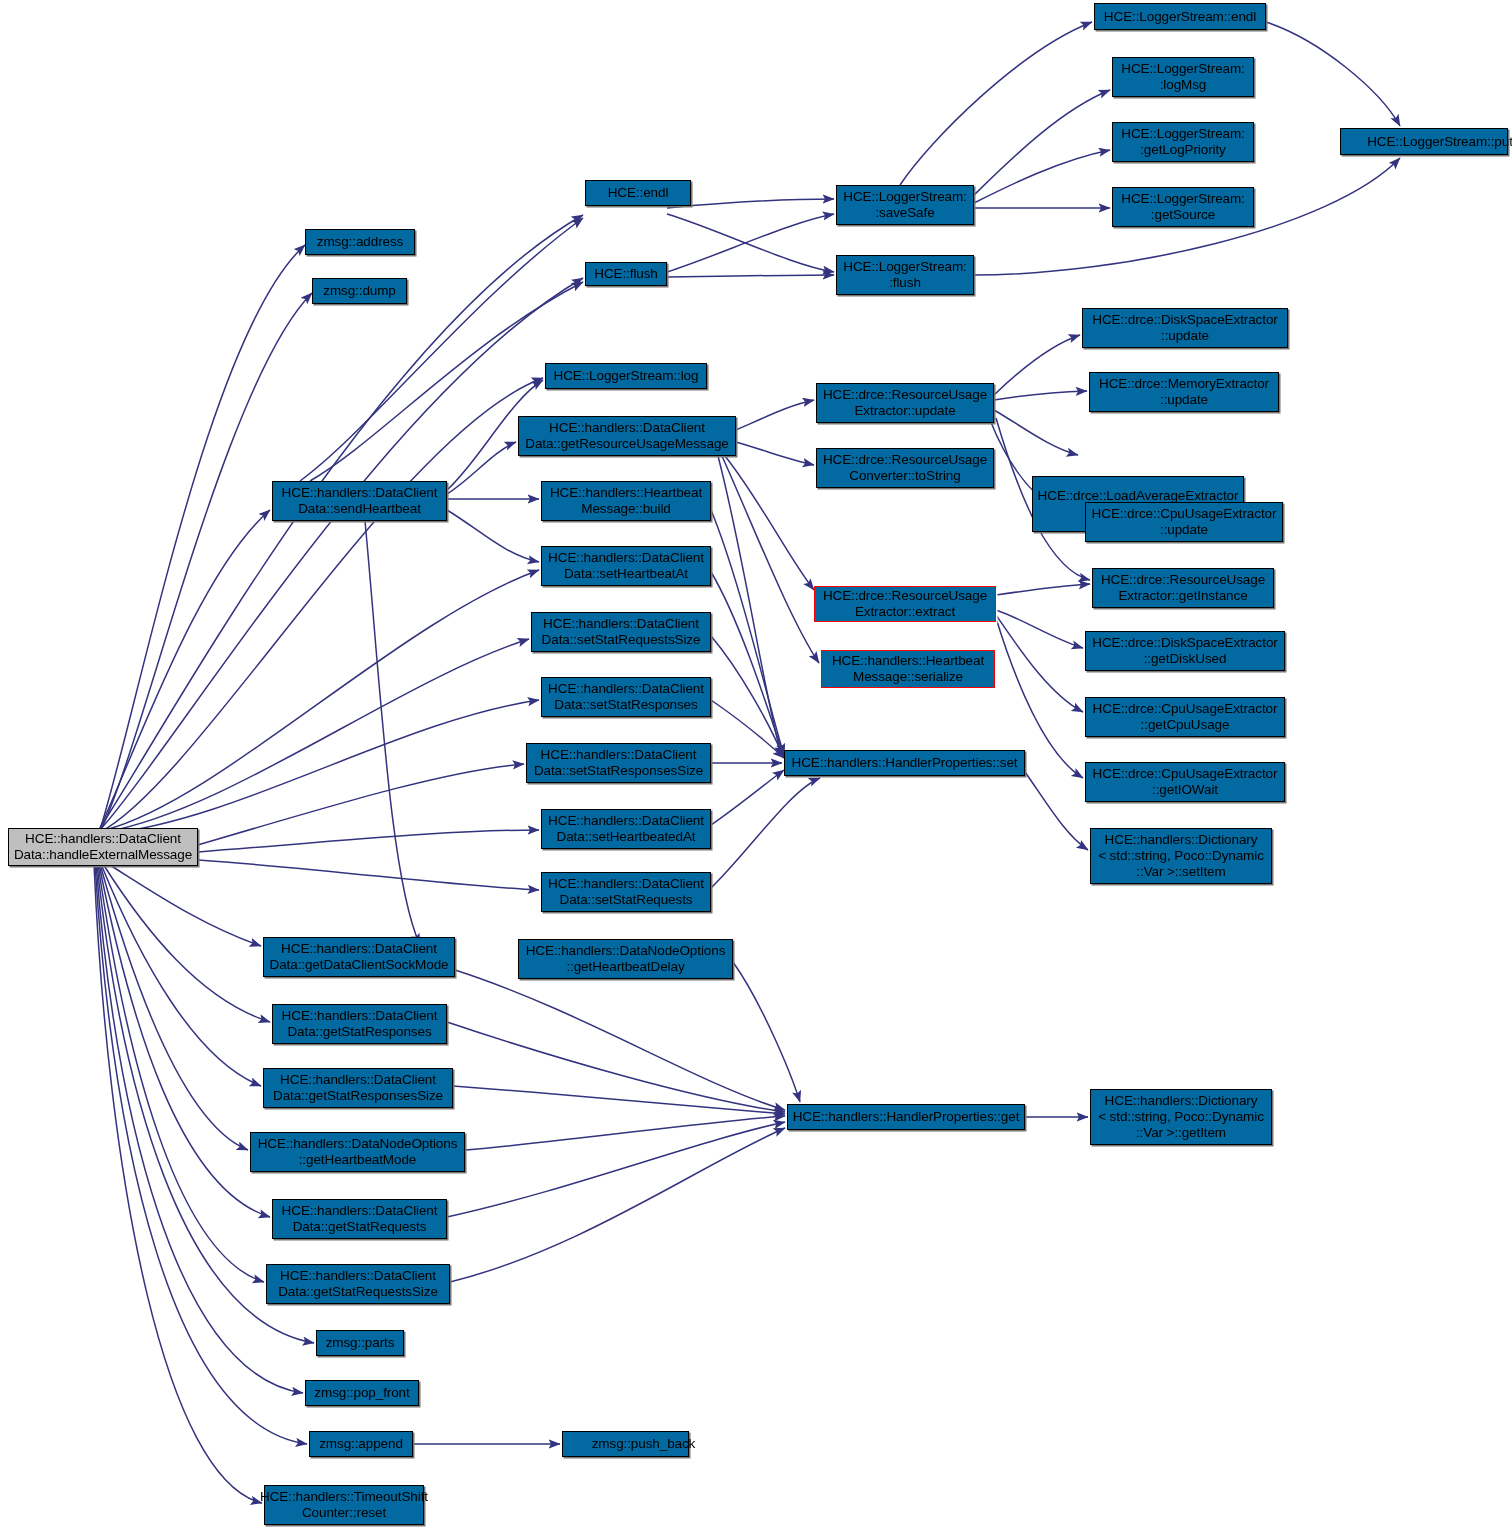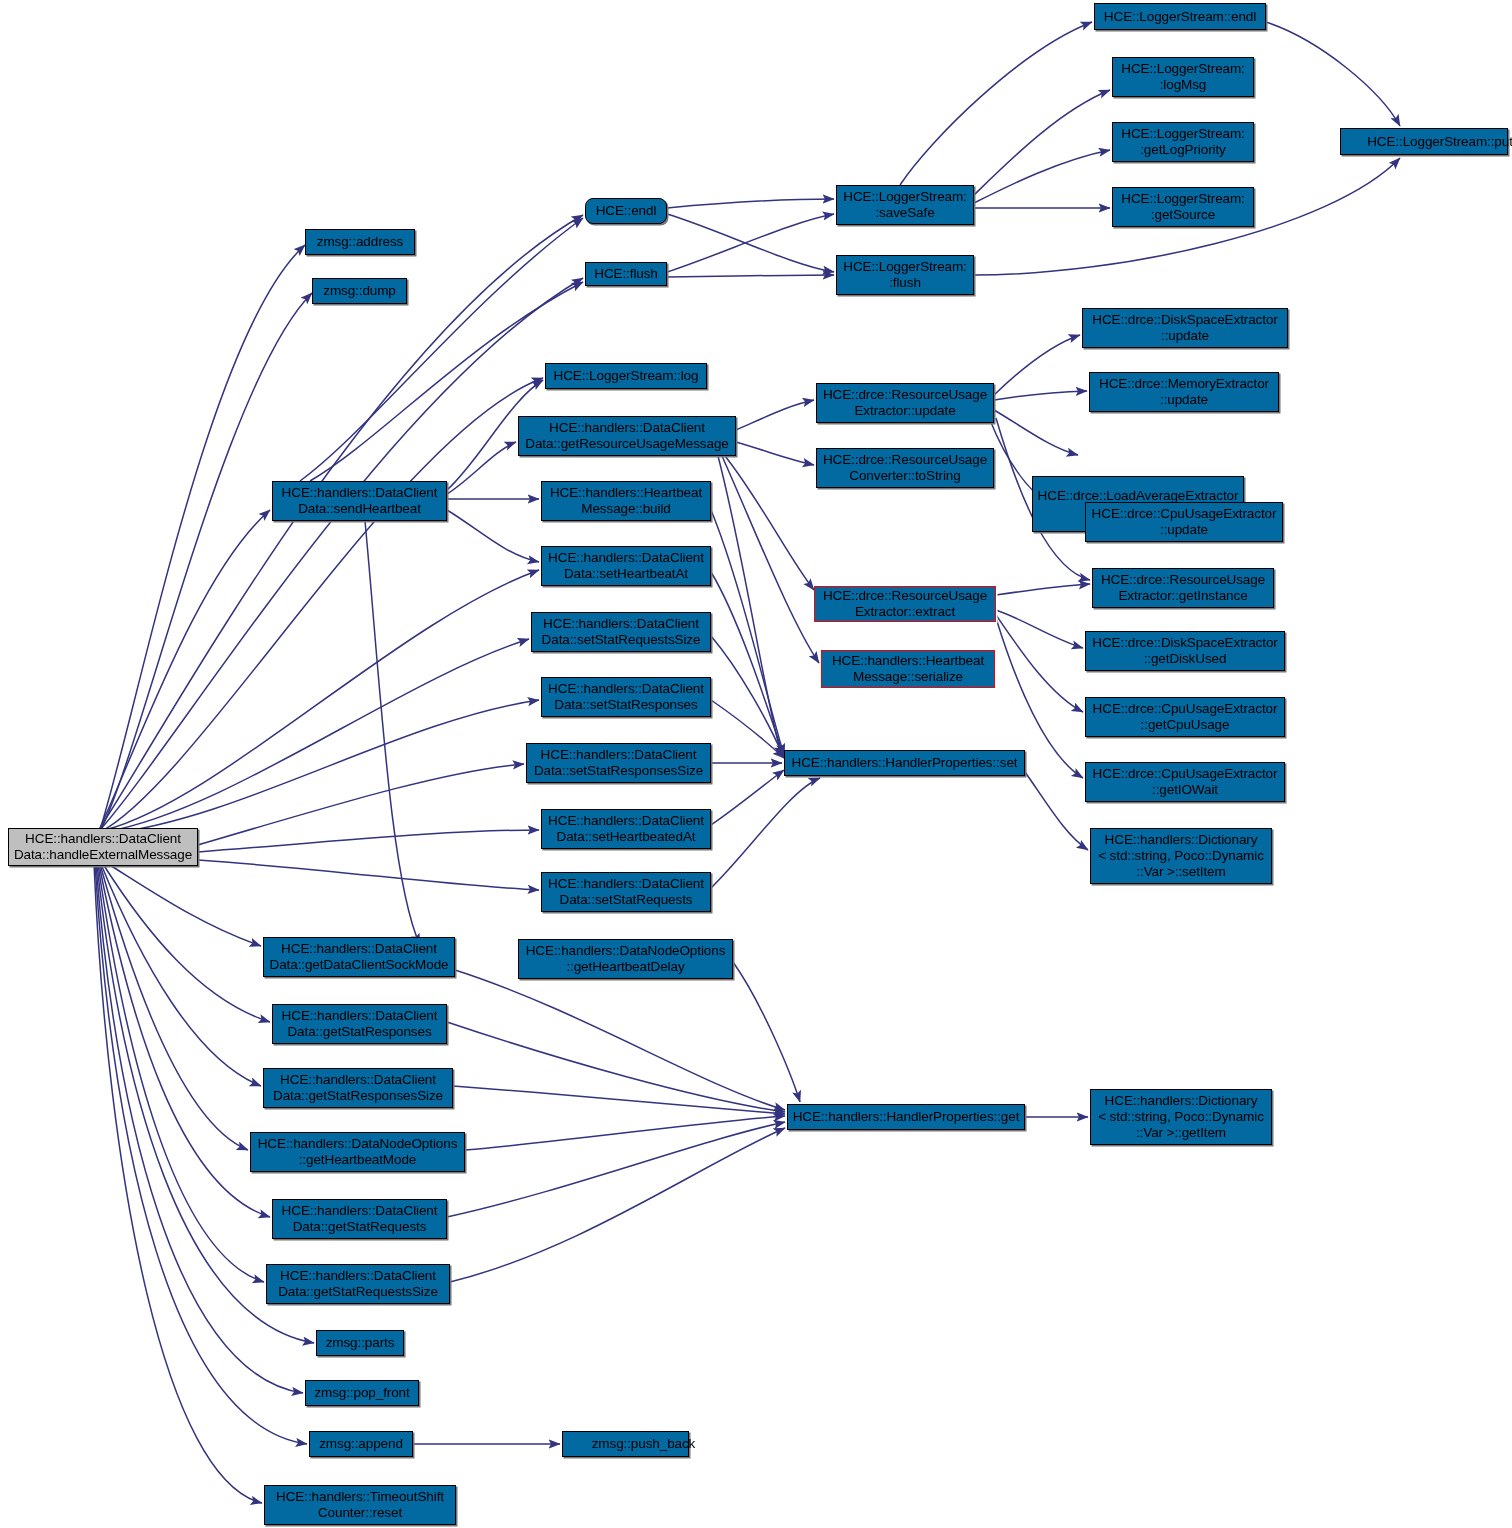--- a/index.html
+++ b/index.html
@@ -133,21 +133,21 @@
         <path d="M 733 962 C 760 1000 790 1070 800 1102" marker-end="url(#ah)"></path>
         <path d="M 1025 1117 C 1050 1117 1070 1117 1088 1117" marker-end="url(#ah)"></path>
         <path d="M 413 1444 L 560 1444" marker-end="url(#ah)"></path>
       </g>
   </svg>
   <div id="node-layer">
       <div class="node current" style="left: 8px; top: 828px; width: 190px; height: 38px;"><div>HCE::handlers::DataClient
 Data::handleExternalMessage</div></div>
       <div class="node plain" style="left: 305px; top: 229px; width: 110px; height: 26px;"><div>zmsg::address</div></div>
       <div class="node plain" style="left: 312px; top: 278px; width: 95px; height: 26px;"><div>zmsg::dump</div></div>
-      <div class="node plain" style="left: 585px; top: 198px; width: 82px; height: 26px; border-radius: 8px;"><div>HCE::endl</div></div>
+      <div class="node plain" style="left: 585px; top: 180px; width: 106px; height: 26px;"><div>HCE::endl</div></div>
       <div class="node plain" style="left: 585px; top: 262px; width: 82px; height: 24px;"><div>HCE::flush</div></div>
       <div class="node plain" style="left: 836px; top: 185px; width: 138px; height: 40px;"><div>HCE::LoggerStream:
 :saveSafe</div></div>
       <div class="node plain" style="left: 836px; top: 255px; width: 138px; height: 40px;"><div>HCE::LoggerStream:
 :flush</div></div>
       <div class="node plain" style="left: 1094px; top: 3px; width: 172px; height: 27px;"><div>HCE::LoggerStream::endl</div></div>
       <div class="node plain" style="left: 1112px; top: 57px; width: 142px; height: 40px;"><div>HCE::LoggerStream:
 :logMsg</div></div>
       <div class="node plain" style="left: 1112px; top: 122px; width: 142px; height: 40px;"><div>HCE::LoggerStream:
 :getLogPriority</div></div>
@@ -184,21 +184,21 @@
       <div class="node plain" style="left: 250px; top: 1132px; width: 215px; height: 40px;"><div>HCE::handlers::DataNodeOptions
 ::getHeartbeatMode</div></div>
       <div class="node plain" style="left: 272px; top: 1199px; width: 175px; height: 40px;"><div>HCE::handlers::DataClient
 Data::getStatRequests</div></div>
       <div class="node plain" style="left: 266px; top: 1264px; width: 184px; height: 40px;"><div>HCE::handlers::DataClient
 Data::getStatRequestsSize</div></div>
       <div class="node plain" style="left: 316px; top: 1330px; width: 88px; height: 26px;"><div>zmsg::parts</div></div>
       <div class="node plain" style="left: 305px; top: 1380px; width: 114px; height: 26px;"><div>zmsg::pop_front</div></div>
       <div class="node plain" style="left: 309px; top: 1431px; width: 104px; height: 26px;"><div>zmsg::append</div></div>
       <div class="node plain" style="left: 562px; top: 1431px; width: 127px; height: 26px; padding-left: 36px;"><div>zmsg::push_back</div></div>
-      <div class="node plain" style="left: 264px; top: 1485px; width: 192px; height: 40px;"><div>HCE::handlers::TimeoutShift
+      <div class="node plain" style="left: 264px; top: 1485px; width: 160px; height: 40px;"><div>HCE::handlers::TimeoutShift
 Counter::reset</div></div>
       <div class="node plain" style="left: 816px; top: 383px; width: 178px; height: 40px;"><div>HCE::drce::ResourceUsage
 Extractor::update</div></div>
       <div class="node plain" style="left: 816px; top: 448px; width: 178px; height: 40px;"><div>HCE::drce::ResourceUsage
 Converter::toString</div></div>
       <div class="node plain" style="left: 1082px; top: 308px; width: 206px; height: 40px;"><div>HCE::drce::DiskSpaceExtractor
 ::update</div></div>
       <div class="node plain" style="left: 1089px; top: 372px; width: 190px; height: 40px;"><div>HCE::drce::MemoryExtractor
 ::update</div></div>
       <div class="node plain" style="left: 1032px; top: 437px; width: 212px; height: 56px; margin-top: 39px;"><div>HCE::drce::LoadAverageExtractor

